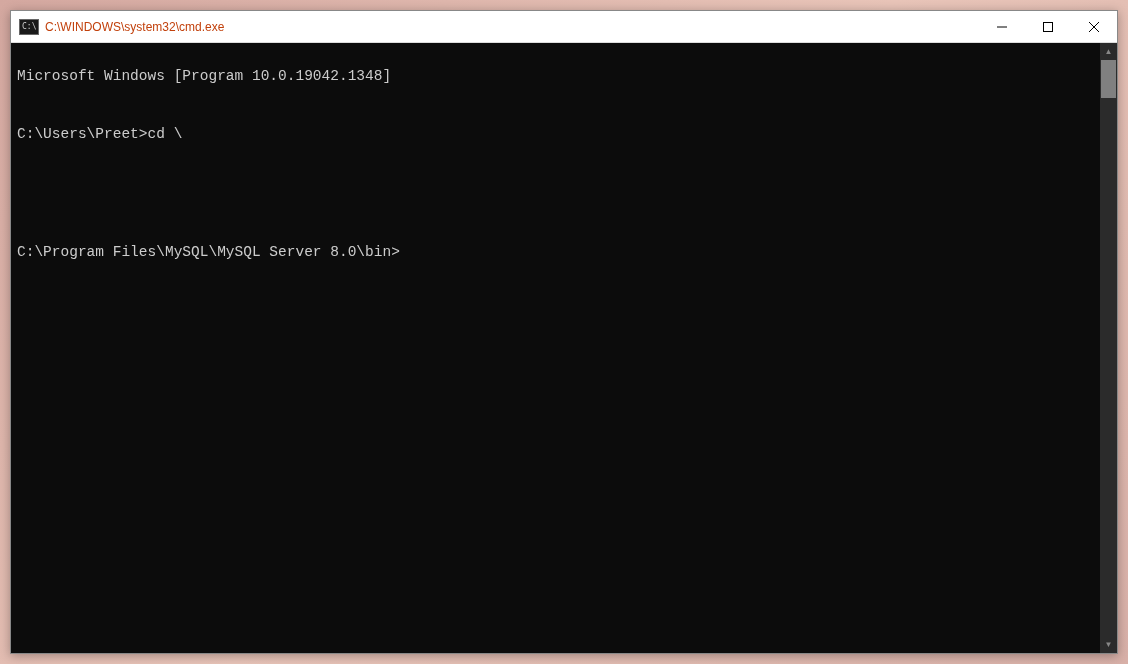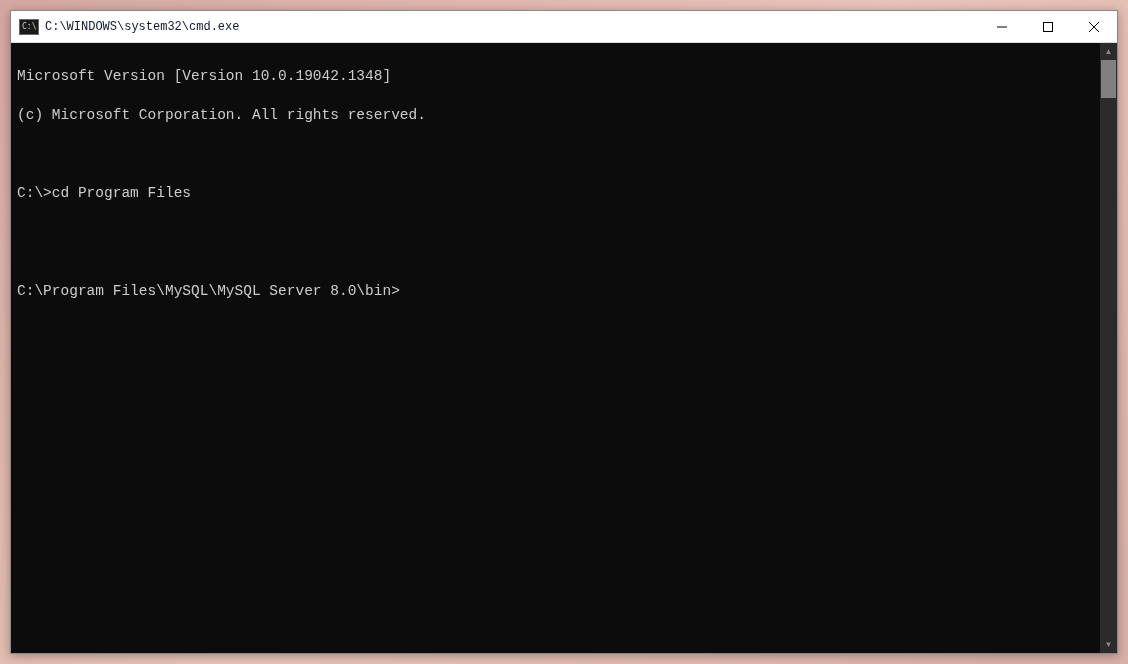--- a/index.html
+++ b/index.html
@@ -49,23 +49,22 @@
       padding-left: 2px;
     }
     .titlebar-icon-text {
       color: #ccc;
       font-size: 8px;
       font-family: monospace;
       line-height: 1;
     }
     .titlebar-title {
       font-size: 12px;
-      color: #0f172a;
+      color: #c2410c;
       flex: 1;
-      font-family: Liberation Mono, monospace;
     }
     .titlebar-controls {
       display: flex;
       height: 100%;
     }
     .titlebar-btn {
       width: 46px;
       height: 100%;
       display: flex;
       align-items: center;
@@ -155,25 +154,24 @@
       <div class="titlebar-btn close">
         <svg width="10" height="10" viewBox="0 0 10 10">
             <line x1="0" y1="0" x2="10" y2="10" stroke="currentColor" stroke-width="1"></line>
             <line x1="10" y1="0" x2="0" y2="10" stroke="currentColor" stroke-width="1"></line>
           </svg>
       </div>
     </div>
   </div>
   <div class="terminal-wrapper">
     <div class="terminal">
-<span class="terminal-line">Microsoft Version [Version 10.0.19042.1348]</span>
-<span class="terminal-line">(c) Microsoft Corporation. All rights reserved.</span>
+<span class="terminal-line">Microsoft Windows [Program 10.0.19042.1348]</span>
 <span class="terminal-line"></span>
+<span class="terminal-line">C:\Users\Preet&gt;cd \</span>
 <span class="terminal-line"></span>
-<span class="terminal-line">C:\&gt;cd Program Files</span>
 <span class="terminal-line"></span>
 <span class="terminal-line"></span>
 <span class="terminal-line"></span>
 <span class="terminal-line">C:\Program Files\MySQL\MySQL Server 8.0\bin&gt;</span>
     </div>
     <div class="scrollbar">
       <div class="scrollbar-arrow-up">▲</div>
       <div class="scrollbar-thumb"></div>
       <div class="scrollbar-arrow-down">▼</div>
     </div>

